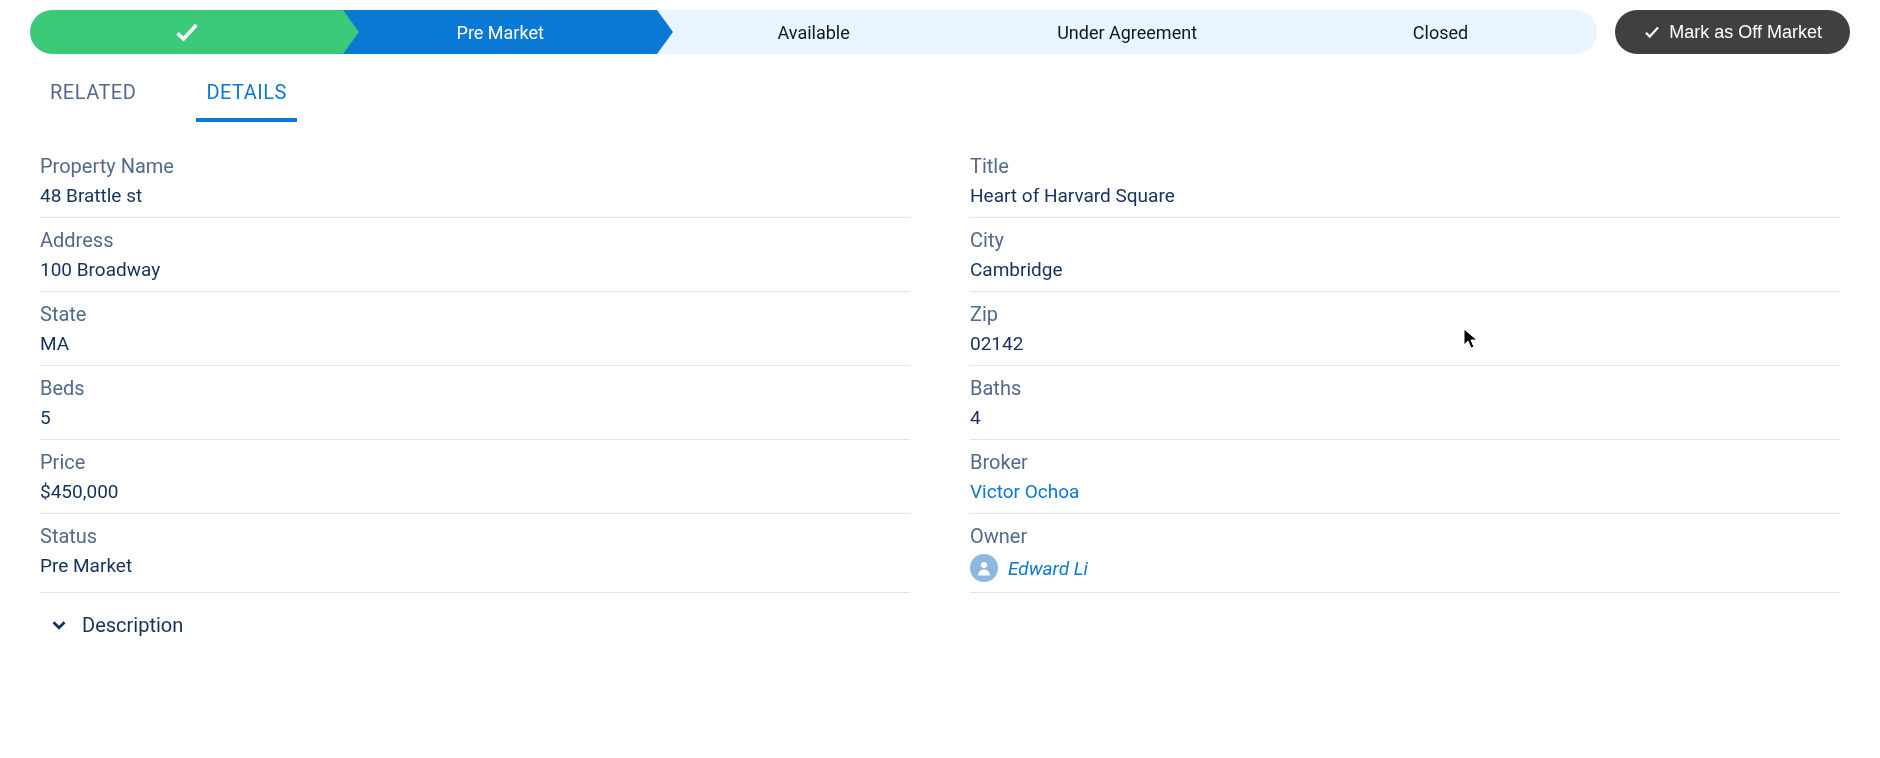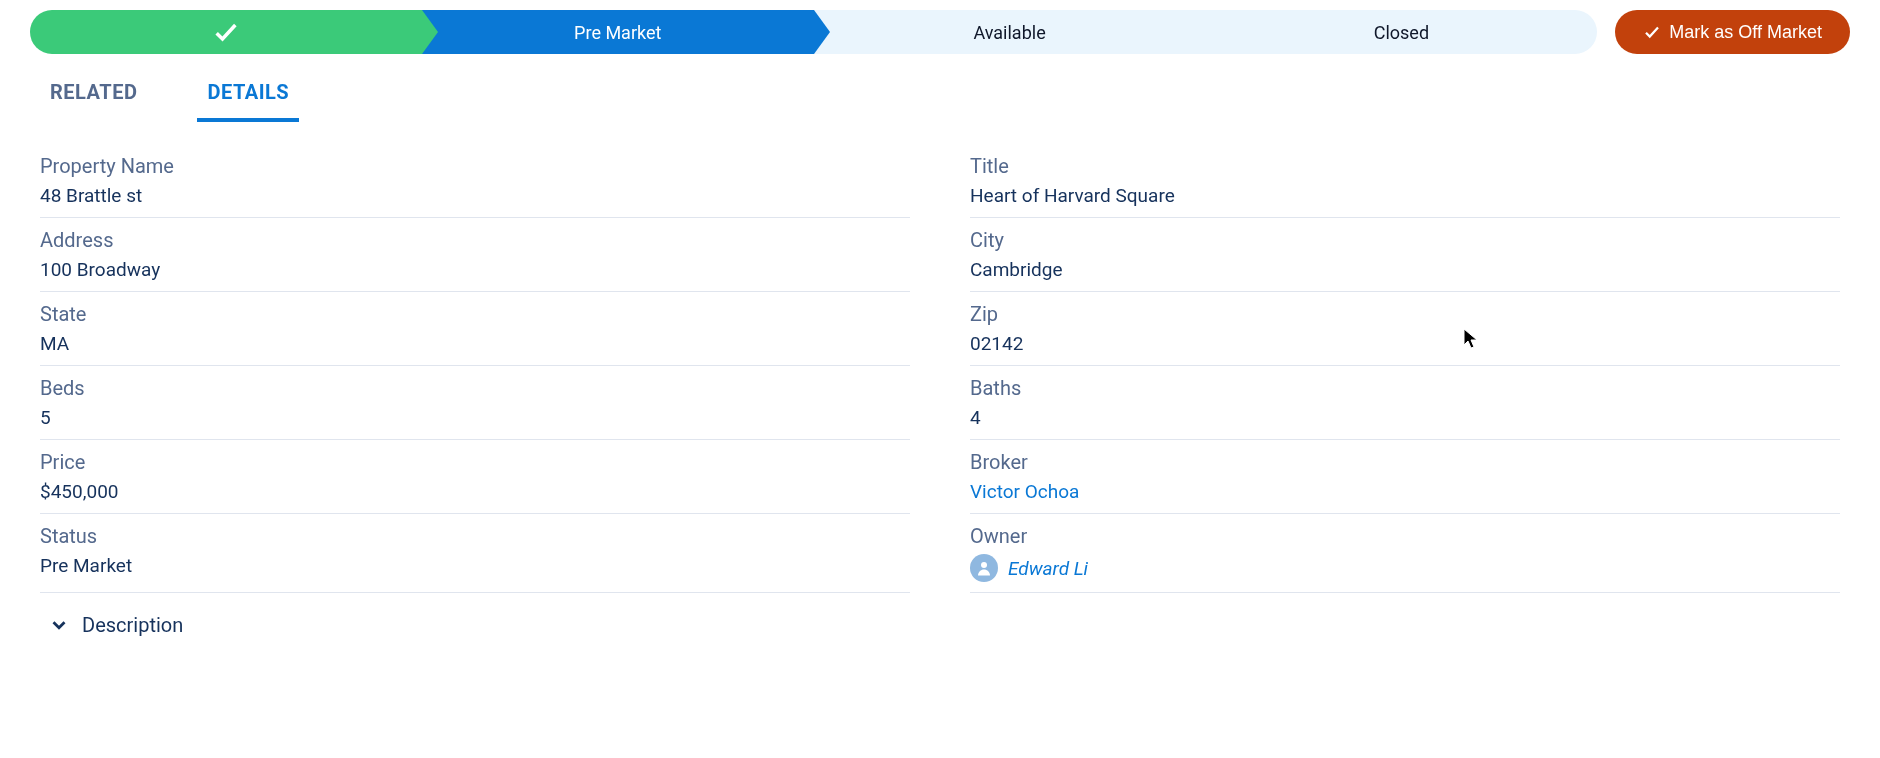--- a/index.html
+++ b/index.html
@@ -88,21 +88,21 @@
     .check-icon {
       width: 28px;
       height: 28px;
       stroke: #fff;
       stroke-width: 3;
       fill: none;
     }
 
     .mark-button {
       margin-left: 18px;
-      background: #c2410c;
+      background: #404040;
       color: #fff;
       border: none;
       height: 44px;
       border-radius: 22px;
       padding: 0 28px;
       font-size: 18px;
       display: flex;
       align-items: center;
       gap: 8px;
       cursor: pointer;
@@ -116,21 +116,21 @@
     }
 
     
     .tabs {
       display: flex;
       padding: 0 30px 0 40px;
       gap: 50px;
     }
     .tab {
       font-size: 20px;
-      font-weight: 700;
+      font-weight: 400;
       color: #54698d;
       padding: 8px 10px 14px 10px;
       letter-spacing: 0.5px;
       cursor: pointer;
       border-bottom: 4px solid transparent;
     }
     .tab.active {
       color: #0a78d5;
       border-bottom-color: #0a78d5;
     }
@@ -218,20 +218,23 @@
     <div class="path-step complete">
       <svg class="check-icon" viewBox="0 0 24 24">
         <polyline points="4 13 9 18 20 6"></polyline>
       </svg>
     </div>
     <div class="path-step current">
       <span>Pre Market</span>
     </div>
     <div class="path-step">
       <span>Available</span>
+    </div>
+    <div class="path-step">
+      <span>Under Agreement</span>
     </div>
     <div class="path-step">
       <span>Closed</span>
     </div>
   </div>
 
   <button class="mark-button">
     <svg viewBox="0 0 24 24">
       <polyline points="4 13 9 18 20 6"></polyline>
     </svg>

